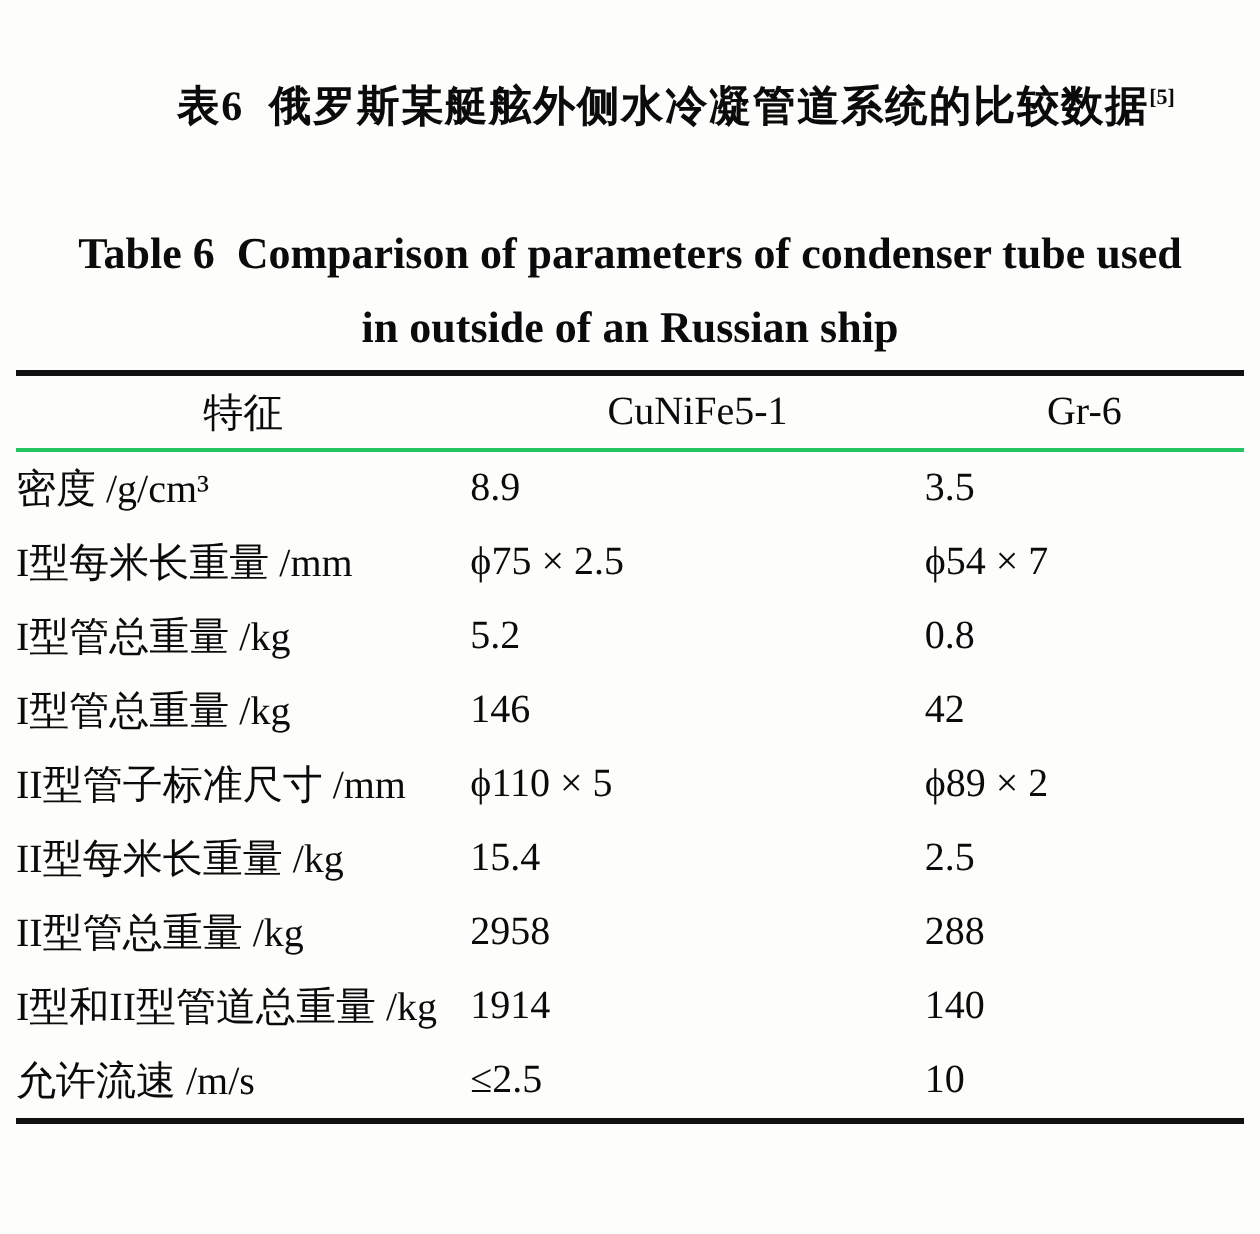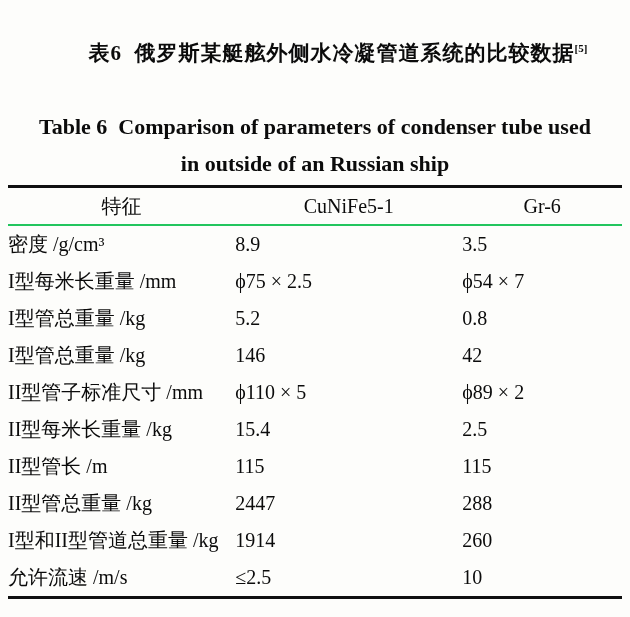--- a/index.html
+++ b/index.html
@@ -121,33 +121,28 @@
         <td>II型管子标准尺寸 /mm</td>
         <td>ϕ110 × 5</td>
         <td>ϕ89 × 2</td>
       </tr>
       <tr>
         <td>II型每米长重量 /kg</td>
         <td>15.4</td>
         <td>2.5</td>
       </tr>
       <tr>
-        <td>II型管长 /m</td>
-        <td>115</td>
-        <td>115</td>
-      </tr>
-      <tr>
         <td>II型管总重量 /kg</td>
-        <td>2447</td>
+        <td>2958</td>
         <td>288</td>
       </tr>
       <tr>
         <td>I型和II型管道总重量 /kg</td>
         <td>1914</td>
-        <td>260</td>
+        <td>140</td>
       </tr>
       <tr>
         <td>允许流速 /m/s</td>
         <td>≤2.5</td>
         <td>10</td>
       </tr>
 
     </tbody>
   </table>
 

